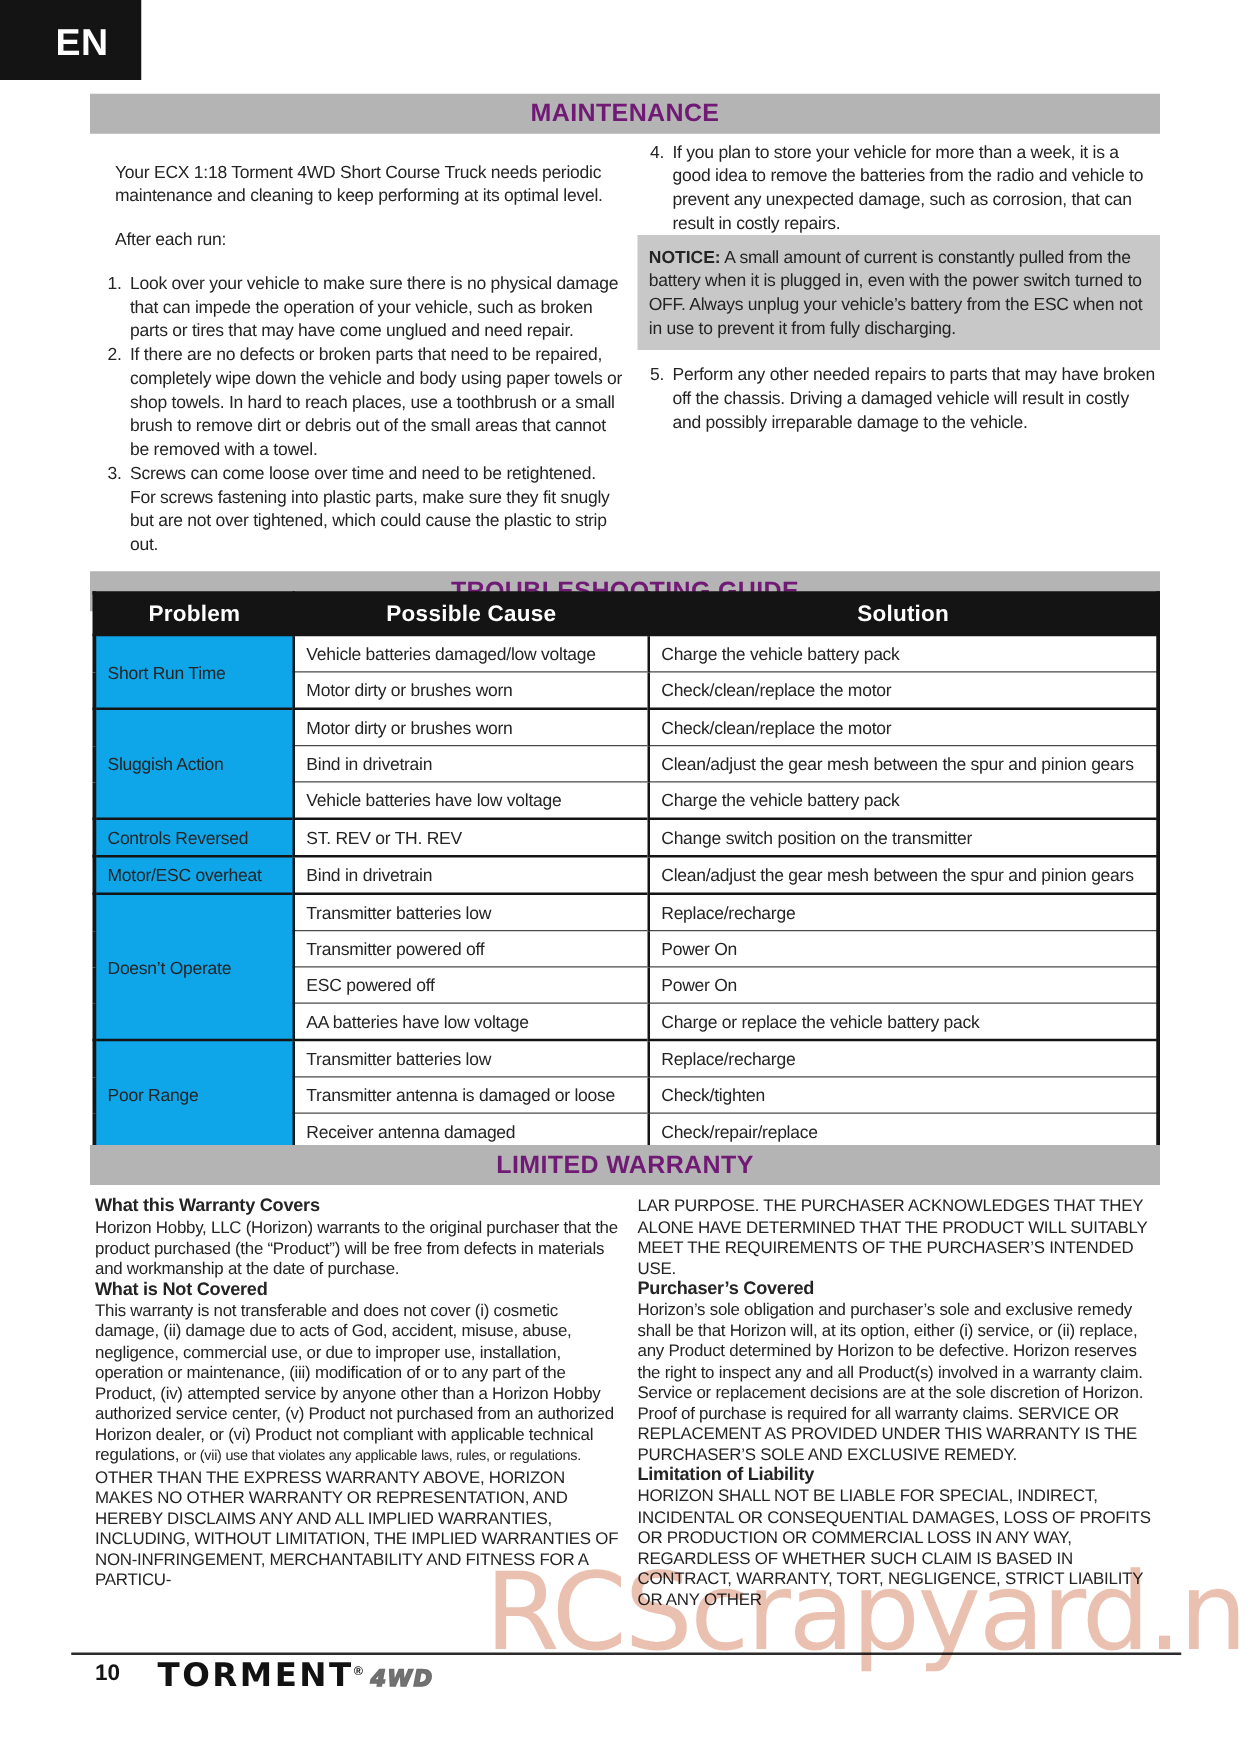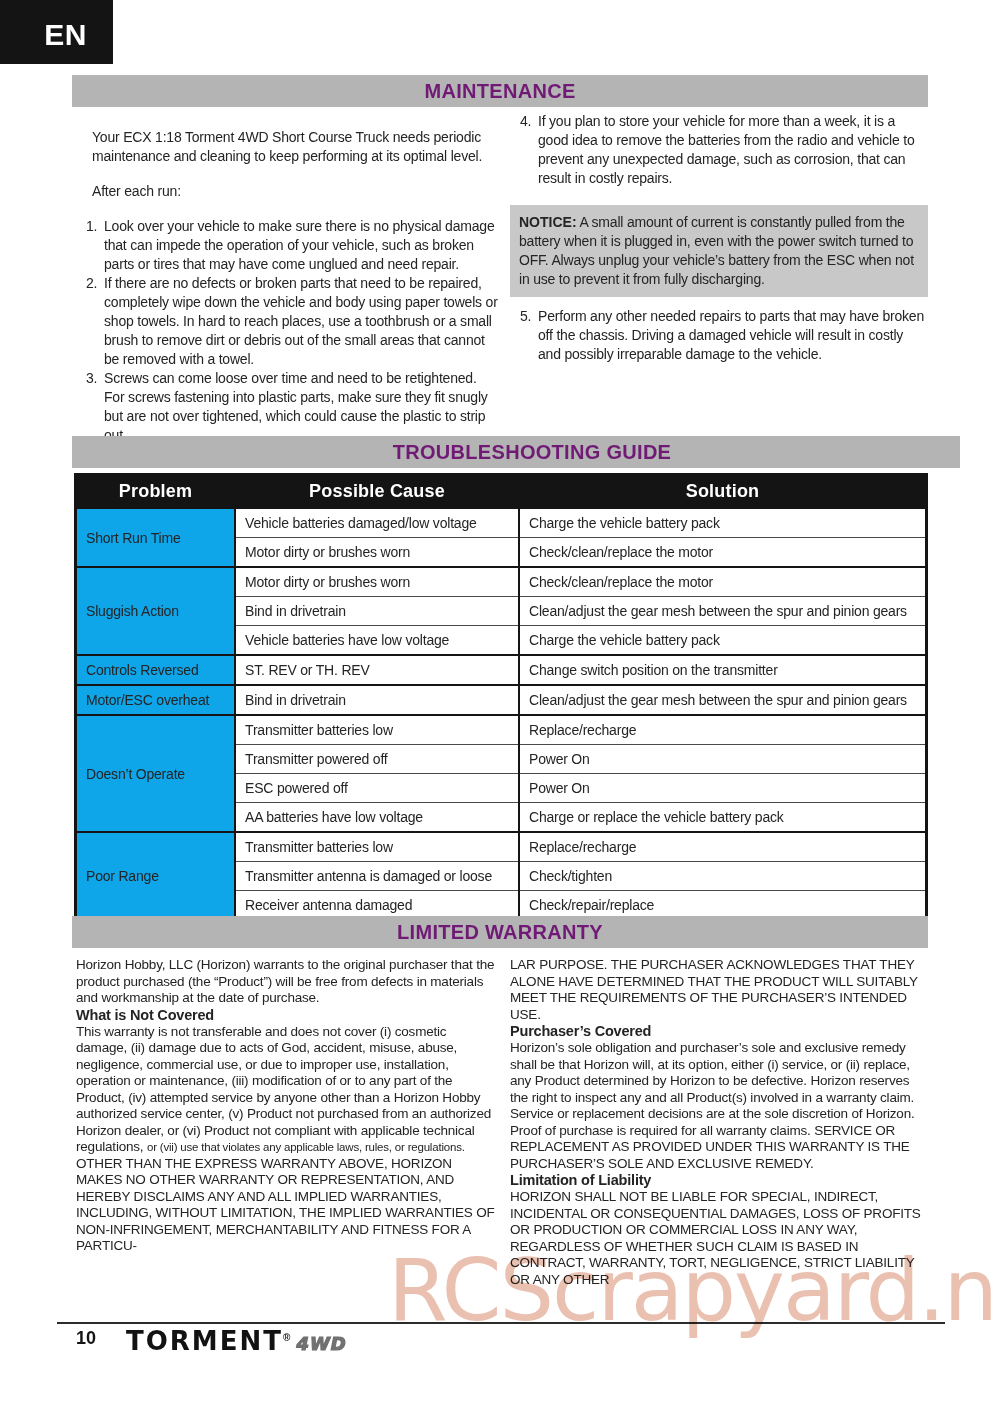--- a/index.html
+++ b/index.html
@@ -17,31 +17,31 @@
     font-size:30px;font-weight:700;letter-spacing:0.5px;
   }
 
   
   .bar{
     left:72px;width:856px;height:32px;background:#b4b4b4;
     display:flex;align-items:center;justify-content:center;
     font-size:20px;font-weight:700;color:#701a75;letter-spacing:0.3px;
   }
   #bar-maintenance{top:75px;}
-  #bar-trouble{top:436px;padding-left:32px;}
+  #bar-trouble{top:457px;}
   #bar-warranty{top:916px;}
 
   
   .col{font-size:14px;line-height:19px;letter-spacing:-0.2px;color:#242424;}
   #maint-left{left:76px;top:112px;width:424px;}
   #maint-right{left:510px;top:112px;width:418px;}
   .col p{margin:16px;}
   .item{position:relative;padding-left:28px;margin:0;}
   .item .num{position:absolute;left:10px;}
-  .notice{background:#c8c8c8;padding:8px 9px;margin:17px 0 10px 0;}
+  .notice{background:#c8c8c8;padding:8px 9px;margin:0 0 10px 0;}
   .notice b{letter-spacing:0;}
 
   
   #tbl{
     position:absolute;left:74px;top:473px;width:854px;
     border-collapse:collapse;border:3px solid #141414;
     font-size:14px;letter-spacing:-0.2px;color:#242424;
   }
   #tbl th{
     background:#141414;color:#ffffff;font-size:18px;font-weight:700;
@@ -201,20 +201,21 @@
     <tr>
       <td>Receiver antenna damaged</td>
       <td>Check/repair/replace</td>
     </tr>
   </tbody>
 </table>
 
 <div class="abs bar" id="bar-warranty">LIMITED WARRANTY</div>
 
 <div class="abs wcol" id="warr-left">
+  <p class="wh">What this Warranty Covers</p>
   <p>Horizon Hobby, LLC (Horizon) warrants to the original purchaser that the product purchased (the “Product”) will be free from defects in materials and workmanship at the date of purchase.</p>
   <p class="wh">What is Not Covered</p>
   <p><span>This warranty is not transferable and does not cover (i) cosmetic damage, (ii) damage due to acts of God, accident, misuse, abuse, negligence, commercial use, or due to improper use, installation, operation or maintenance, (iii) modification of or to any part of the Product, (iv) attempted service by anyone other than a Horizon Hobby authorized service center, (v) Product not purchased from an authorized Horizon dealer, or (vi) Product not compliant with applicable technical regulations,</span> <span class="small">or (vii) use that violates any applicable laws, rules, or regulations.</span></p>
   <p>OTHER THAN THE EXPRESS WARRANTY ABOVE, HORIZON MAKES NO OTHER WARRANTY OR REPRESENTATION, AND HEREBY DISCLAIMS ANY AND ALL IMPLIED WARRANTIES, INCLUDING, WITHOUT LIMITATION, THE IMPLIED WARRANTIES OF NON-INFRINGEMENT, MERCHANTABILITY AND FITNESS FOR A PARTICU-</p>
 </div>
 
 <div class="abs wcol" id="warr-right">
   <p>LAR PURPOSE. THE PURCHASER ACKNOWLEDGES THAT THEY ALONE HAVE DETERMINED THAT THE PRODUCT WILL SUITABLY MEET THE REQUIREMENTS OF THE PURCHASER’S INTENDED USE.</p>
   <p class="wh">Purchaser’s Covered</p>
   <p>Horizon’s sole obligation and purchaser’s sole and exclusive remedy shall be that Horizon will, at its option, either (i) service, or (ii) replace, any Product determined by Horizon to be defective. Horizon reserves the right to inspect any and all Product(s) involved in a warranty claim. Service or replacement decisions are at the sole discretion of Horizon. Proof of purchase is required for all warranty claims.  SERVICE OR REPLACEMENT AS PROVIDED UNDER THIS WARRANTY IS THE PURCHASER’S SOLE AND EXCLUSIVE REMEDY.</p>

